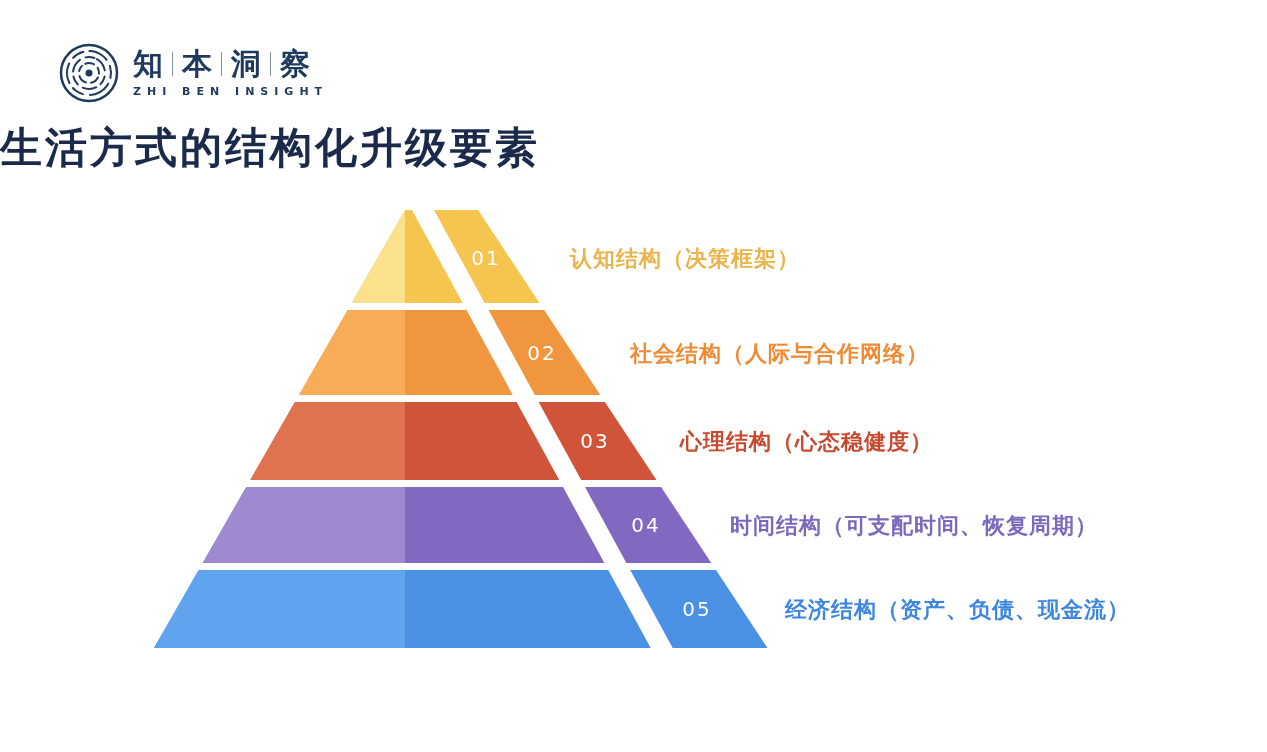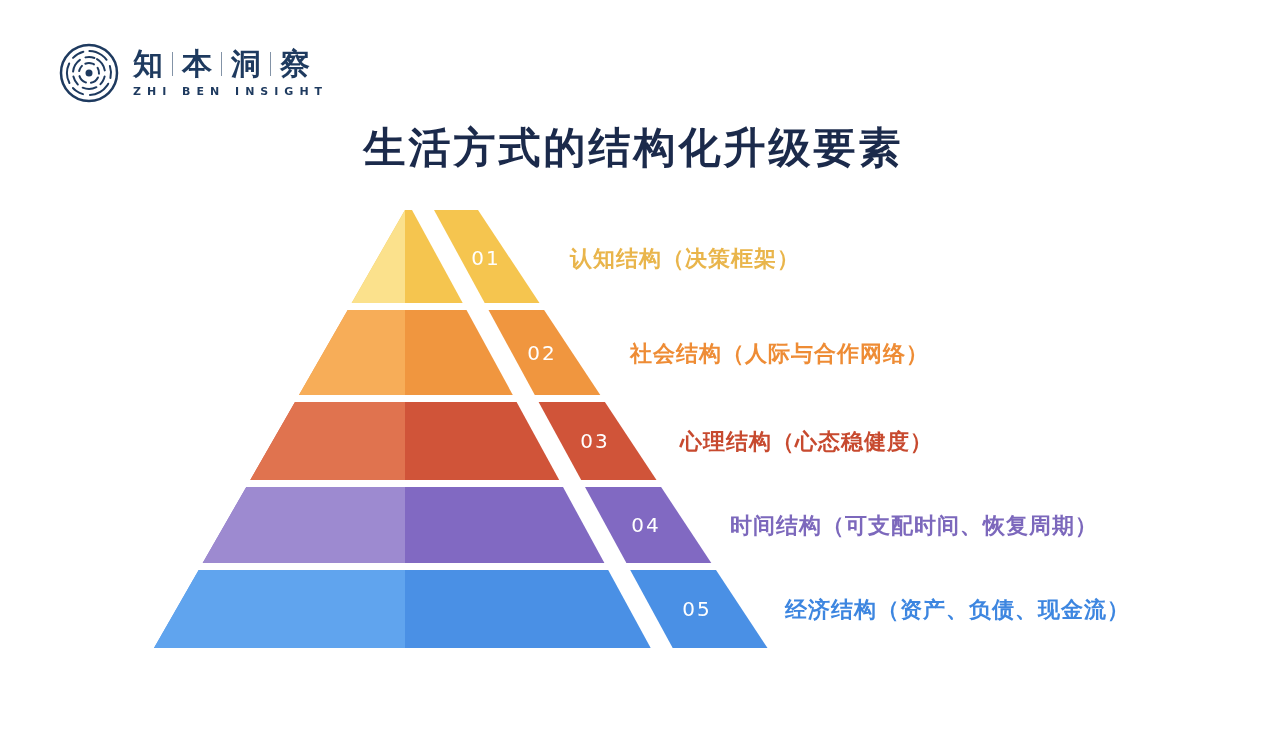--- a/index.html
+++ b/index.html
@@ -46,21 +46,20 @@
     letter-spacing: 6px;
     color: var(--brand, #1E3A5F);
   }
 
   
   .page-title {
     position: absolute;
     top: 120px;
     left: 0;
     width: 100%;
-    text-align: center;
     font-size: 42px;
     font-weight: bold;
     letter-spacing: 3px;
     color: var(--title, #1B2A4B);
   }
 
   
   .pyramid-svg { position: absolute; left: 0; top: 0; }
   .slice-num {
     fill: var(--number, #ffffff);

